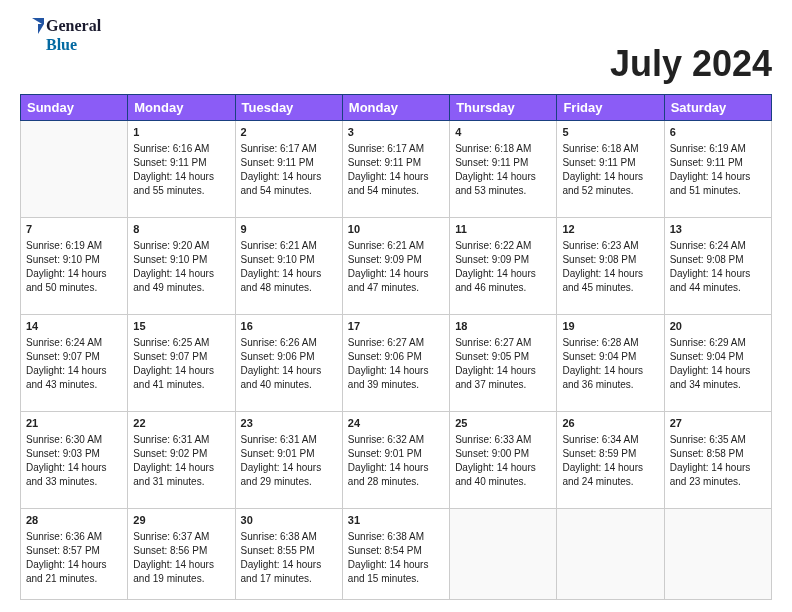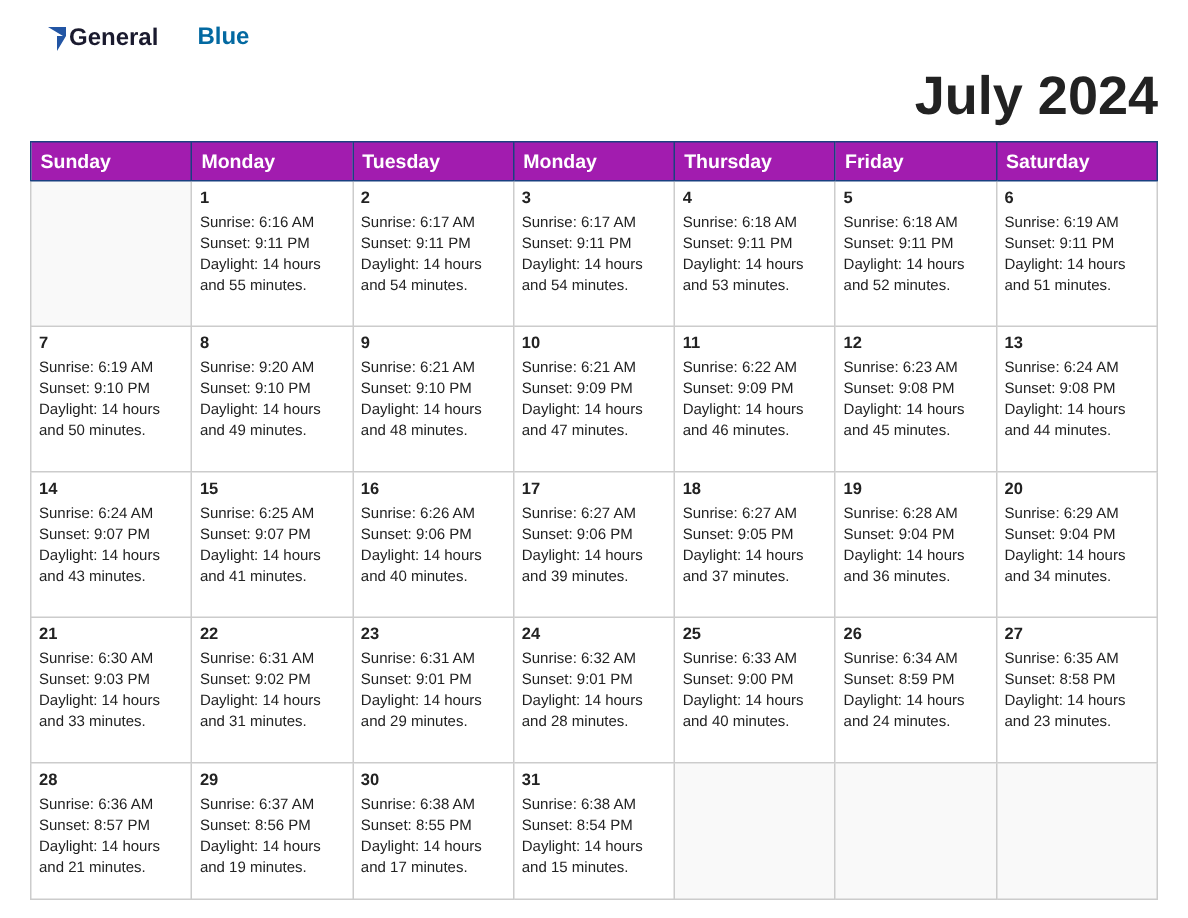--- a/index.html
+++ b/index.html
@@ -43,21 +43,21 @@
       color: #444;
     }
     .calendar {
       flex: 1;
       border: 1px solid #ccc;
       border-collapse: collapse;
       width: 100%;
       table-layout: fixed;
     }
     .calendar th {
-      background-color: #a21caf;
+      background-color: #8b5cf6;
       color: #fff;
       text-align: left;
       padding: 5px 6px;
       font-size: 13px;
       font-weight: bold;
       border: 1px solid #1a4080;
     }
     .calendar td {
       vertical-align: top;
       padding: 4px 5px;
@@ -82,21 +82,21 @@
     .last-row td {
       height: 72px;
     }
   </style>
 </head>
 <body>
 
 <div class="page">
   <div class="header">
     <div class="logo">
-  <div style="display:flex;flex-direction:row;line-height:1.1;">
+  <div style="display:flex;flex-direction:column;line-height:1.1;font-family:Liberation Serif, serif;">
     <div style="display:flex;align-items:center;gap:2px;">
       <svg width="24" height="20" viewBox="0 0 24 20">
         <polygon points="12,2 22,8 18,8 18,18 24,8 24,2" fill="#2255a4"></polygon>
       </svg>
       <span style="font-size:16px;font-weight:bold;color:#1a1a2e;">General</span>
     </div>
     <span style="font-size:16px;font-weight:bold;color:#0369a1;padding-left:26px;">Blue</span>
   </div>
 </div>
     <div class="title-block">

